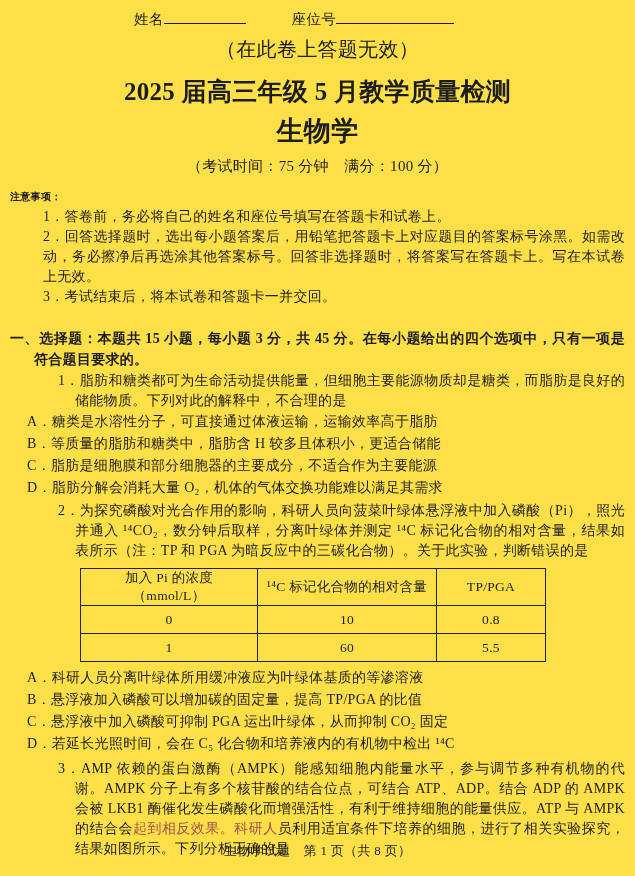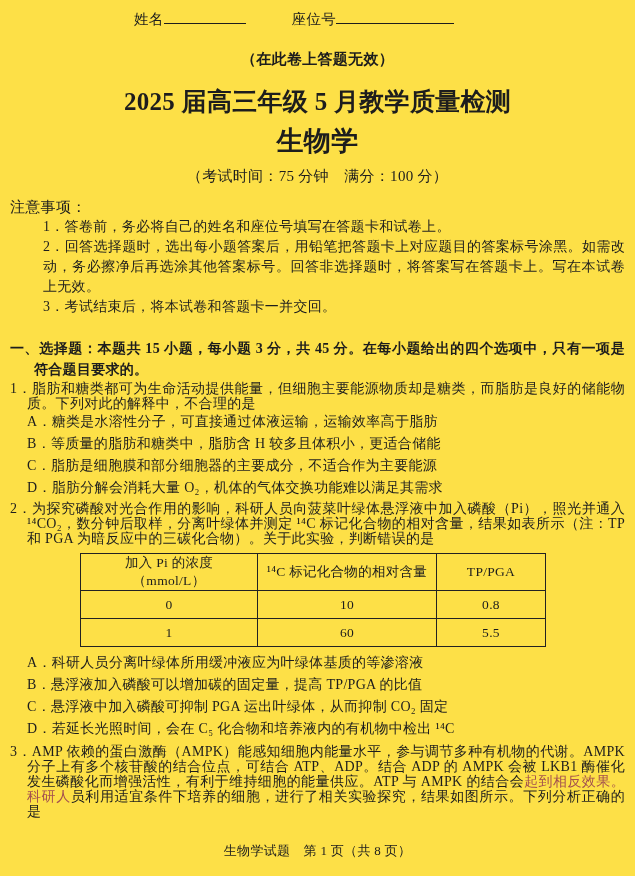--- a/index.html
+++ b/index.html
@@ -33,23 +33,23 @@
     display: inline-block;
     border-bottom: 1.4px solid #1d1d1d;
     height: 15px;
     vertical-align: baseline;
   }
   .blank-name { width: 82px; margin-right: 46px; }
   .blank-seat { width: 118px; }
 
   .center { text-align: center; }
   .invalid-notice {
-    margin-top: 20px;
-    font-size: 15px;
-    font-weight: bold;
+    margin-top: 10px;
+    font-size: 20px;
+    font-weight: normal;
     line-height: 22px;
   }
   .exam-title {
     margin-top: 18px;
     font-size: 25px;
     font-weight: bold;
     line-height: 28px;
   }
   .subject-title {
     margin-top: 8px;
@@ -58,45 +58,46 @@
     line-height: 34px;
   }
   .exam-info {
     margin-top: 8px;
     font-size: 15px;
     line-height: 21px;
   }
 
   .notes { margin-top: 10px; }
   .notes-heading {
-    font-weight: normal;
-    font-size: 15px;
+    font-weight: bold;
+    font-size: 10px;
     line-height: 20px;
   }
   .note-item {
     margin-left: 33px;
     line-height: 20px;
     text-align: justify;
   }
 
   .section-heading {
     margin-top: 21px;
     font-weight: bold;
     line-height: 21px;
     padding-left: 24px;
     text-indent: -24px;
     text-align: justify;
   }
 
   .question { margin-top: 1px; }
   .q-stem {
-    line-height: 15px;
+    line-height: 20px;
     padding-left: 17px;
     text-indent: -17px;
     text-align: justify;
+    margin-left: 48px;
   }
   .q-option {
     margin-left: 17px;
     line-height: 22px;
   }
   .red-ink { color: #a34f4f; }
 
   table.data-table {
     border-collapse: collapse;
     margin: 7px 0 5px 70px;

